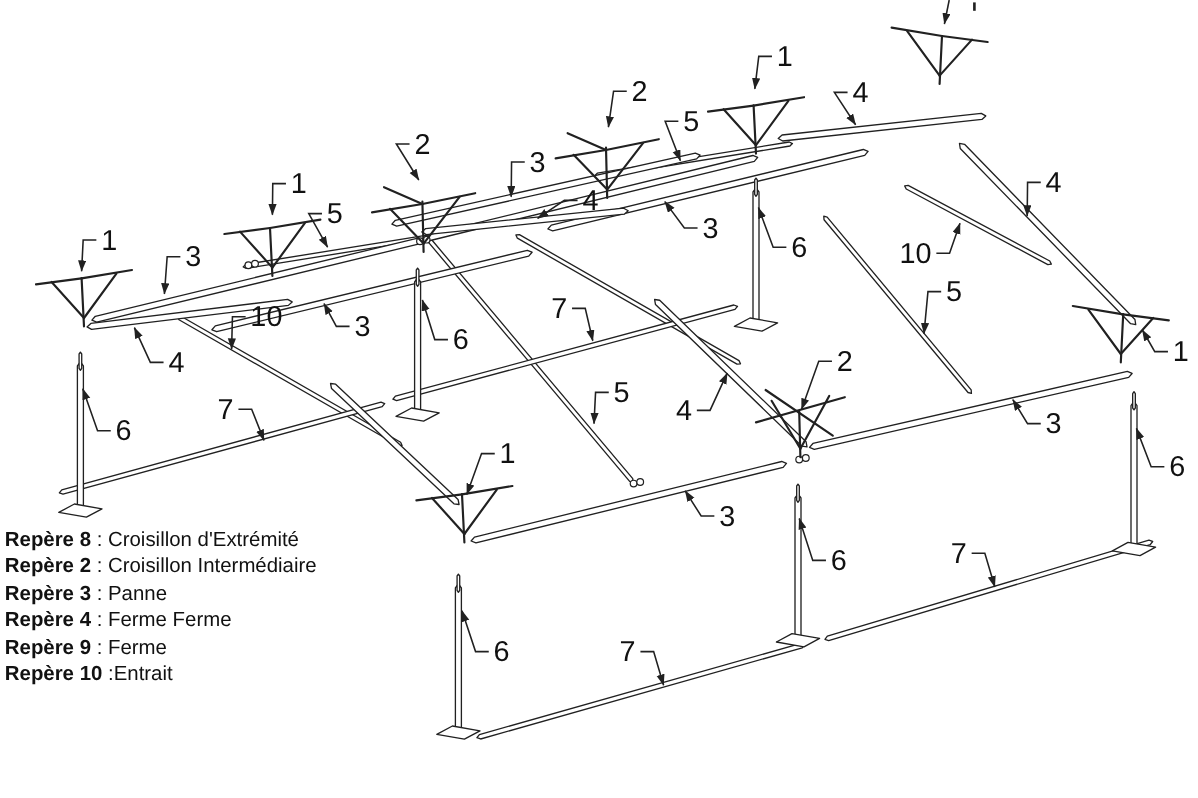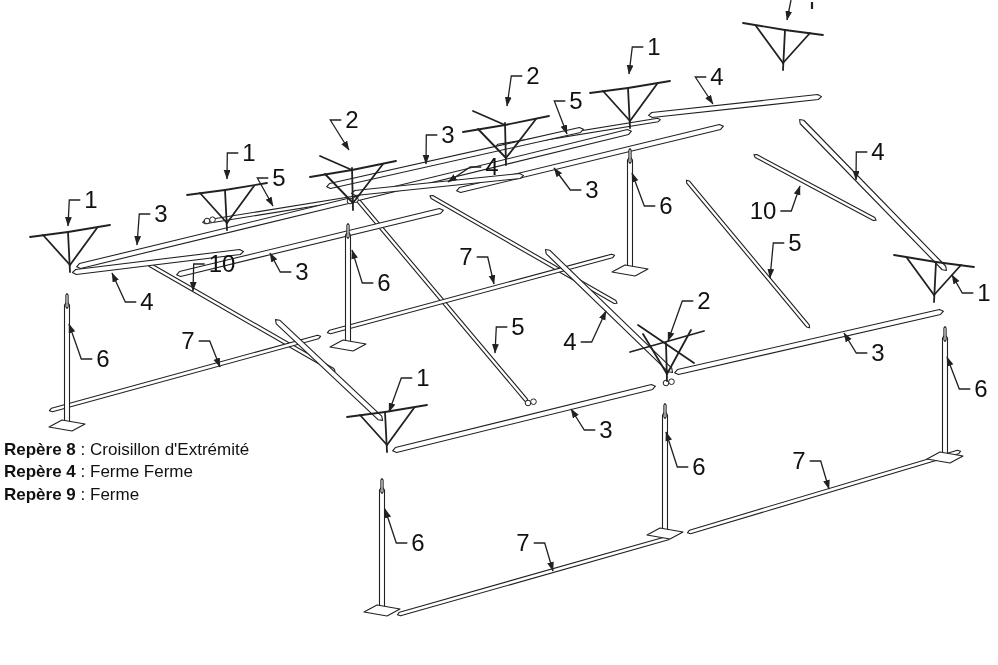--- a/index.html
+++ b/index.html
@@ -290,16 +290,19 @@
         <polyline points="407.3,543 396.3,543 385,509" fill="none" stroke="#212121" stroke-width="1.3" marker-end="url(#arrow)"></polyline>
         <text x="418" y="551" text-anchor="middle" font-size="24" fill="#111111" class="callout-text">6</text>
       </g>
       <g>
         <polyline points="533.7,543 544.7,543 553,571" fill="none" stroke="#212121" stroke-width="1.3" marker-end="url(#arrow)"></polyline>
         <text x="523" y="551" text-anchor="middle" font-size="24" fill="#111111" class="callout-text">7</text>
       </g>
     </svg>
   <div class="legend" id="legend">
       <div class="legend-row"><span class="ref">Repère 8</span><span class="name"> : Croisillon d'Extrémité</span></div>
+      <div class="legend-row"><span class="ref">Repère 2</span><span class="name"> : Croisillon Intermédiaire</span></div>
+      <div class="legend-row"><span class="ref">Repère 3</span><span class="name"> : Panne</span></div>
       <div class="legend-row"><span class="ref">Repère 4</span><span class="name"> : Ferme Ferme</span></div>
       <div class="legend-row"><span class="ref">Repère 9</span><span class="name"> : Ferme</span></div>
+      <div class="legend-row"><span class="ref">Repère 10</span><span class="name"> :Entrait</span></div>
     </div>
 </div>
 
 </body></html>

